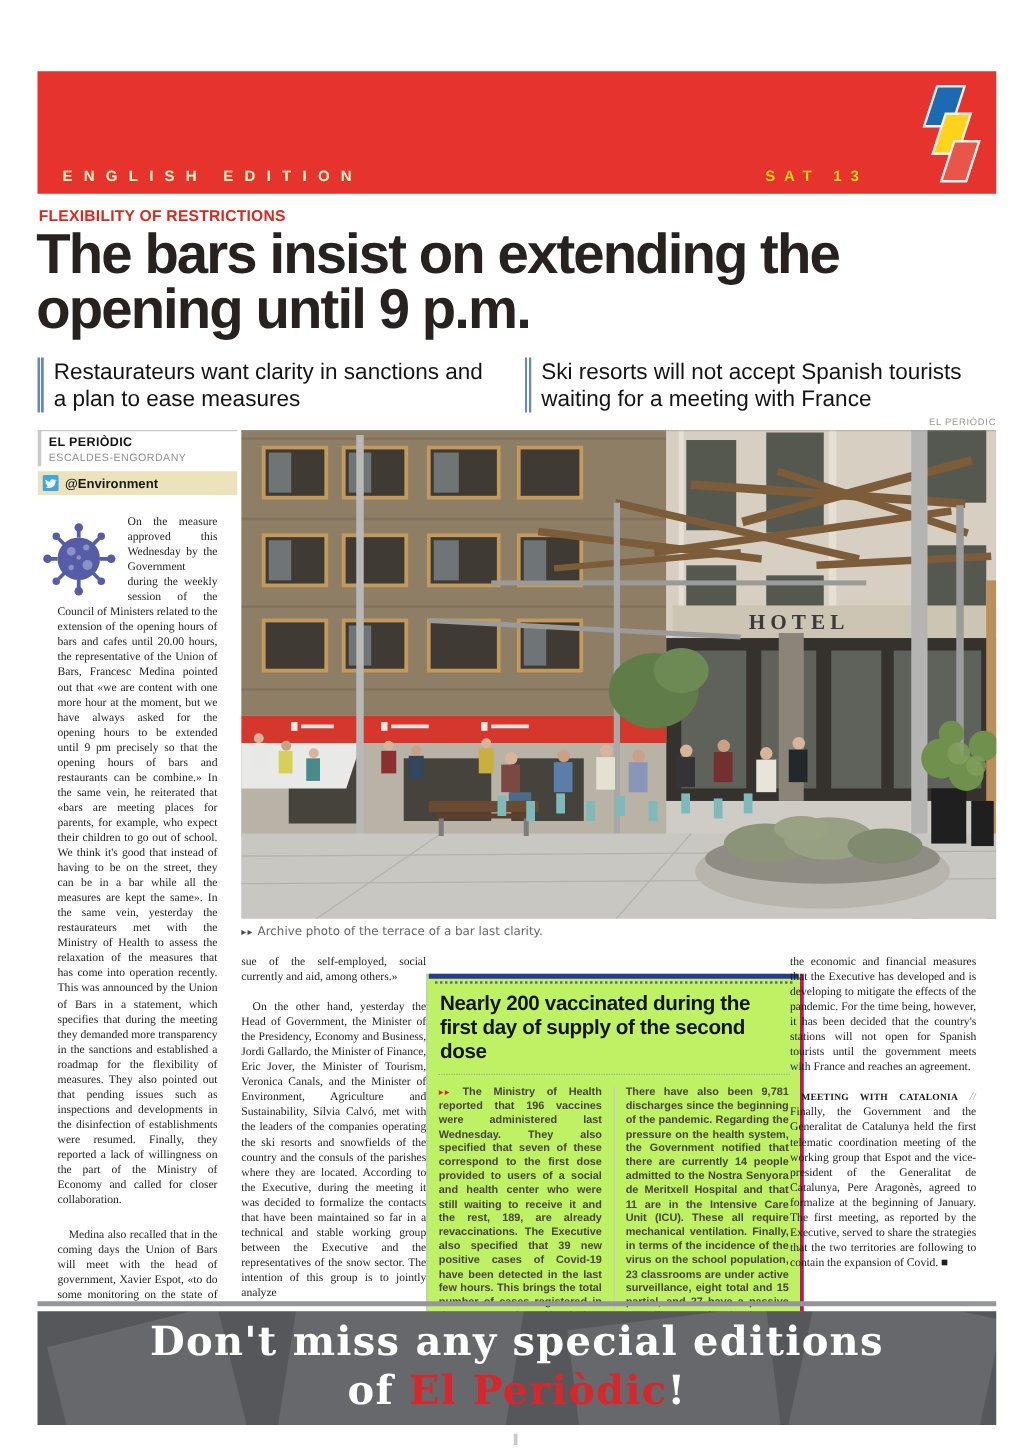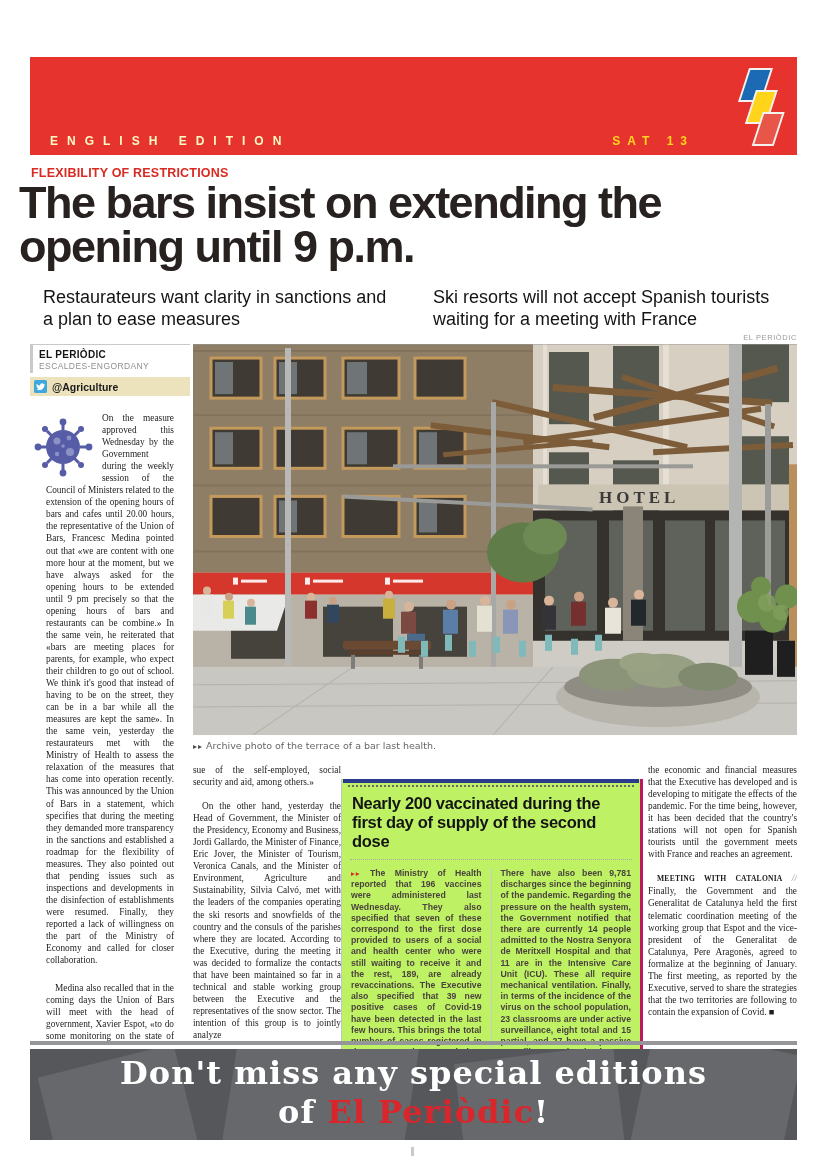--- a/index.html
+++ b/index.html
@@ -8,22 +8,22 @@
 
   
   .masthead{left:30px;top:57px;width:767px;height:98px;background:#e6332d;}
   .mast-title{position:absolute;left:16px;top:-4px;font-size:67px;font-weight:bold;color:#fff;letter-spacing:-3px;white-space:nowrap;}
   .mast-edition{position:absolute;left:20px;bottom:7px;color:#fef9c3;font-weight:bold;font-size:12px;letter-spacing:9px;}
   .mast-date{position:absolute;right:103px;bottom:7px;color:#ffd520;font-weight:bold;font-size:12px;letter-spacing:7px;}
   .mast-logo{position:absolute;right:10px;top:8px;width:68px;height:84px;}
 
   
   .kicker{left:31px;top:166px;color:#d92a21;font-weight:bold;font-size:12.5px;letter-spacing:.2px;}
-  .headline{left:19px;top:181px;width:770px;font-size:45px;line-height:44px;font-weight:bold;color:#272120;letter-spacing:-1.5px;}
-  .subhead{top:286px;display:flex;gap:8px;font-size:18px;line-height:22px;color:#141414;align-items:flex-end;}
+  .headline{left:29px;top:181px;width:770px;font-size:45px;line-height:44px;font-weight:bold;color:#272120;letter-spacing:-1.5px;}
+  .subhead{top:286px;display:flex;gap:8px;font-size:18px;line-height:22px;color:#141414;}
   .subhead .dbar{flex:0 0 5px;background:linear-gradient(to right,#6688c4 0 2px,transparent 2px 3px,#6688c4 3px 5px);}
   .sh1{left:30px;width:368px;}
   .sh2{left:420px;width:378px;}
 
   
   .leftcol{left:30px;top:344px;width:160px;height:700px;overflow:hidden;}
   .byline{border-top:1px solid #c9c9c9;border-left:3px solid #c9c9c9;padding:4px 0 2px 6px;}
   .by-src{font-weight:bold;font-size:10px;color:#141414;letter-spacing:.3px;}
   .by-loc{font-size:8.5px;color:#8f8f8f;letter-spacing:.4px;margin-top:1px;}
   .twbar{margin-top:4px;background:#ece3bd;padding:3px 4px;display:flex;gap:5px;align-items:center;font-weight:bold;font-size:10.5px;color:#1a1a1a;}
@@ -34,21 +34,21 @@
 
   
   .credit{left:193px;top:333px;width:604px;text-align:right;font-size:7.5px;color:#9a9a9a;letter-spacing:.6px;}
   .photo{left:193px;top:344px;width:604px;height:391px;}
   .caption{left:193px;top:740px;width:580px;font-size:9.5px;color:#666;font-family:"DejaVu Sans",sans-serif;}
   .caption .mk{color:#4a4a4a;font-size:8px;letter-spacing:1px;}
 
   
   .serifcol{font-family:"Liberation Serif",serif;font-size:9.3px;line-height:12.05px;text-align:justify;color:#1d1d1d;overflow:hidden;}
   .col2{left:193px;top:764px;width:148px;height:286px;}
-  .col4{left:648px;top:764px;width:149px;height:286px;}
+  .col4{left:632px;top:764px;width:149px;height:286px;}
   .serifcol p{margin:0;}
   .serifcol p+p{text-indent:9px;margin-top:12px;}
   .c4label{font-family:Liberation Serif, serif;font-weight:bold;font-size:7.6px;letter-spacing:.2px;color:#1a1a1a;}
   .c4sep{color:#9a9a9a;font-style:italic;}
 
   
   .vbox{left:341px;top:779px;width:302px;height:271px;border-left:1px solid #c4c4c4;border-right:3px solid #be185d;border-bottom:1px solid #c4c4c4;background:#bef264;box-sizing:border-box;}
   .vtop{height:4px;background:#2a3a8c;margin:0 1px;}
   .vdots{border-top:2px dotted #6a6a6a;margin:2px 6px 0;}
   .vtitle{font-weight:bold;font-size:16.5px;line-height:19px;color:#141414;letter-spacing:-.3px;padding:7px 10px 8px;}
@@ -96,21 +96,21 @@
 <div class="abs leftcol">
   <div class="byline">
     <div class="by-src">EL PERIÒDIC</div>
     <div class="by-loc">ESCALDES-ENGORDANY</div>
   </div>
   <div class="twbar">
     <svg width="13" height="13" viewBox="0 0 16 16">
       <rect width="16" height="16" rx="2" fill="#3da8dd"></rect>
       <path d="M13 5.2c-.4.2-.8.3-1.2.3.4-.3.7-.7.9-1.2-.4.2-.9.4-1.3.5-.4-.4-1-.7-1.6-.7-1.2 0-2.2 1-2.2 2.2 0 .2 0 .3.1.5-1.8-.1-3.4-1-4.5-2.3-.2.3-.3.7-.3 1.1 0 .8.4 1.4 1 1.8-.4 0-.7-.1-1-.3 0 1.1.8 2 1.8 2.2-.2.1-.4.1-.6.1-.1 0-.3 0-.4-.1.3.9 1.1 1.5 2.1 1.5-.8.6-1.7.9-2.8.9H3c1 .6 2.2 1 3.4 1 4.1 0 6.4-3.4 6.4-6.4v-.3c.5-.2.9-.6 1.2-1.1z" fill="#fff"></path>
     </svg>
-    <span>@Agriculture</span>
+    <span>@Environment</span>
   </div>
   <div class="bodytext">
     <svg class="virus" viewBox="0 0 66 66">
       <g fill="#565ca6">
         <circle cx="33" cy="33" r="17"></circle>
         <g stroke="#565ca6" stroke-width="3">
           <line x1="33" y1="10" x2="33" y2="16"></line>
             <line x1="33" y1="50" x2="33" y2="57"></line>
           <line x1="10" y1="33" x2="16" y2="33"></line>
             <line x1="50" y1="33" x2="57" y2="33"></line>
@@ -356,25 +356,25 @@
     <g>
         <circle cx="58" cy="258" r="4" fill="#d8b59a"></circle>
         <rect x="52" y="262" width="11" height="18" fill="#4a8a8c"></rect>
       </g>
   </g>
 
   <rect x="0" y="0" width="604" height="1" fill="#9a9a9a" opacity=".5"></rect>
 </svg>
 <div class="abs caption">
   <span class="mk">▸▸</span>
-  <span>Archive photo of the terrace of a bar last health.</span>
+  <span>Archive photo of the terrace of a bar last clarity.</span>
 </div>
 
 <div class="abs serifcol col2">
-  <p>sue of the self-employed, social security and aid, among others.»</p>
+  <p>sue of the self-employed, social currently and aid, among others.»</p>
   <p>On the other hand, yesterday the Head of Government, the Minister of the Presidency, Economy and Business, Jordi Gallardo, the Minister of Finance, Eric Jover, the Minister of Tourism, Veronica Canals, and the Minister of Environment, Agriculture and Sustainability, Silvia Calvó, met with the leaders of the companies operating the ski resorts and snowfields of the country and the consuls of the parishes where they are located. According to the Executive, during the meeting it was decided to formalize the contacts that have been maintained so far in a technical and stable working group between the Executive and the representatives of the snow sector. The intention of this group is to jointly analyze</p>
 </div>
 
 <div class="abs vbox">
   <div class="vtop"></div>
   <div class="vdots"></div>
   <div class="vtitle">Nearly 200 vaccinated during the first day of supply of the second dose</div>
   <div class="vsep"></div>
   <div class="vcols">
     <div class="vcol">

